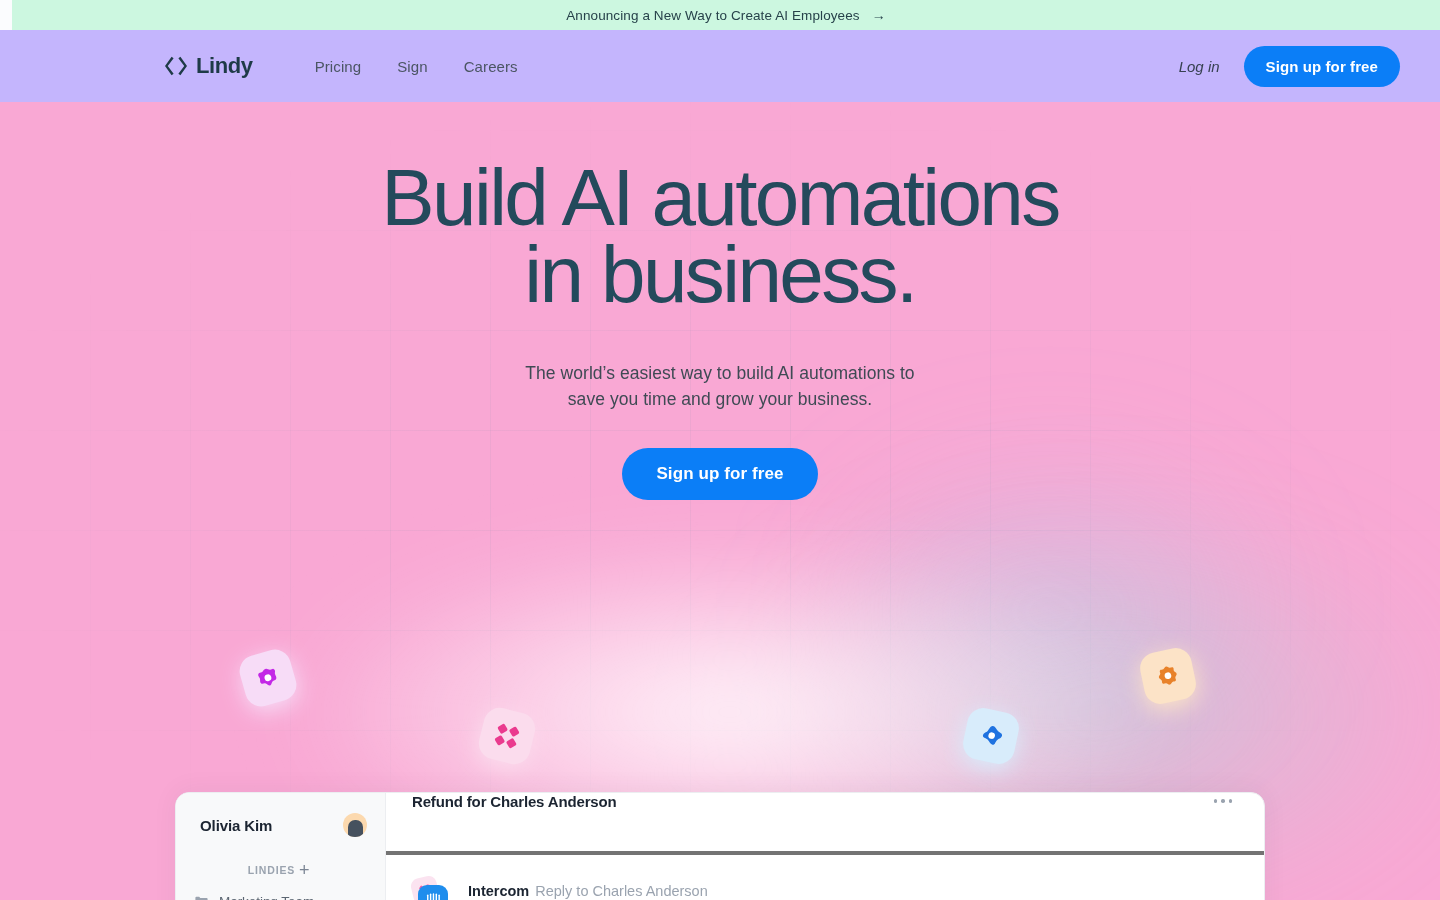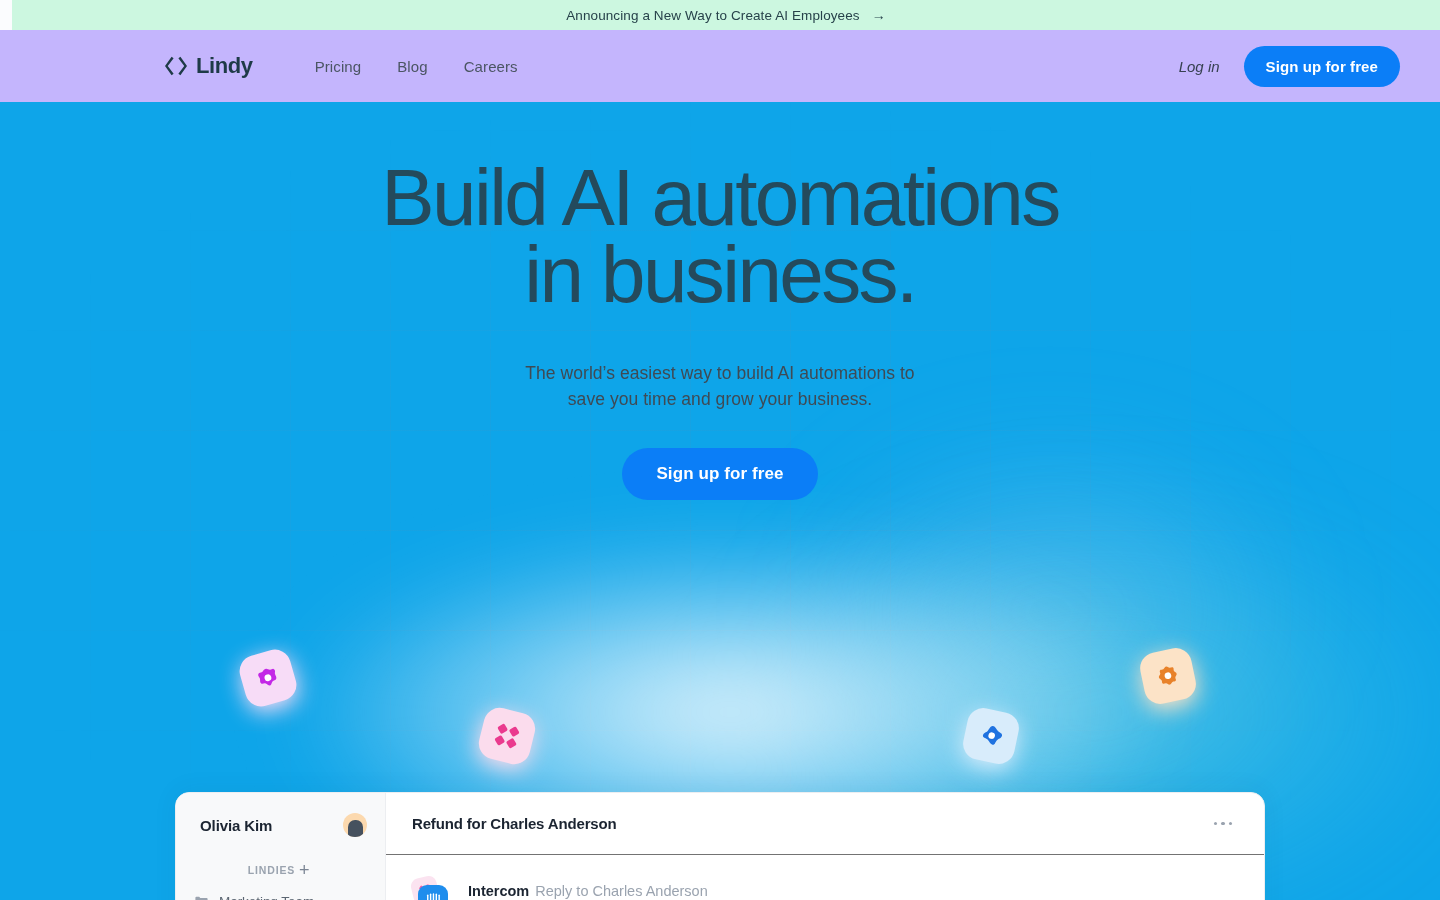--- a/index.html
+++ b/index.html
@@ -48,21 +48,21 @@
     font-family:inherit; font-size:15px; font-weight:600;
     padding:12px 22px; border-radius:999px; cursor:pointer;
     letter-spacing:.1px;
   }
 
   
   .hero{
     position:relative;
     height:798px;
     overflow:hidden;
-    background:#0ea5e9;
+    background:#f9a8d4;
   }
   .grid-bg{
     position:absolute; inset:0;
     background-image:
       linear-gradient(to right, rgba(120,140,170,.085) 1px, transparent 1px),
       linear-gradient(to bottom, rgba(120,140,170,.085) 1px, transparent 1px);
     background-size:100px 100px;
     background-position:-10px 28px;
     -webkit-mask-image:radial-gradient(ellipse 62% 60% at 50% 52%, #000 35%, transparent 88%);
             mask-image:radial-gradient(ellipse 62% 60% at 50% 52%, #000 35%, transparent 88%);
@@ -157,23 +157,23 @@
   .sb-item{
     display:flex; align-items:center; gap:10px;
     padding:7px 8px; border-radius:7px; cursor:pointer;
     font-size:13.5px; color:#5c6672; letter-spacing:-.05px;
   }
   .sb-ico{ width:15px; height:15px; flex:0 0 15px; display:flex; align-items:center; justify-content:center; }
 
   .app-main{ flex:1; display:flex; flex-direction:column; min-width:0; }
   .app-head{
     height:62px; flex:0 0 62px;
-    display:flex; align-items:center; justify-content:space-between;
+    display:flex; justify-content:space-between;
     padding:0 26px 0 26px;
-    border-bottom:1px solid #737373;
+    border-bottom:4px solid #737373;
   }
   .app-title{ font-size:15px; font-weight:700; color:#1b2431; letter-spacing:-.15px; }
   .app-dots{ display:flex; gap:4px; cursor:pointer; padding:6px; }
   .app-dots i{ width:3.5px; height:3.5px; border-radius:50%; background:#9aa3af; display:block; }
 
   .msg{ display:flex; gap:16px; padding:28px 26px 0 32px; }
   .msg-ico-wrap{ position:relative; width:34px; flex:0 0 34px; padding-top:2px; }
   .msg-ico-back{
     position:absolute; left:-6px; top:-6px;
     width:26px; height:26px; border-radius:8px;
@@ -207,21 +207,21 @@
       <svg class="brand-mark" viewBox="0 0 24 24" fill="none">
         <path d="M9.4 3.6 3 12l6.4 8.4-2.2 1.7L0 12 7.2 1.9z" fill="#1e3a47"></path>
         <path d="M14.6 3.6 21 12l-6.4 8.4 2.2 1.7L24 12 16.8 1.9z" fill="#1e3a47"></path>
       </svg>
     </span>
     <span class="brand-text">Lindy</span>
   </div>
 
   <div class="nav-links">
     <a class="nav-link">Pricing</a>
-    <a class="nav-link">Blog</a>
+    <a class="nav-link">Sign</a>
     <a class="nav-link">Careers</a>
   </div>
 
   <div class="nav-right">
     <a class="login-link">Log in</a>
     <button class="btn-primary">Sign up for free</button>
   </div>
 </div>
 
 <div class="hero">

